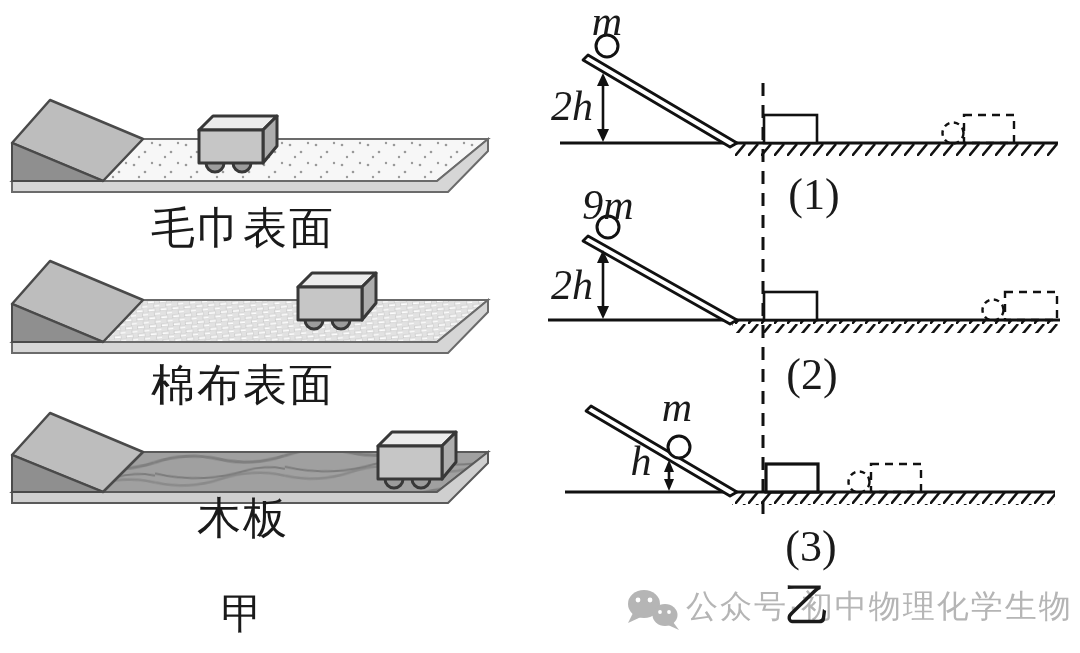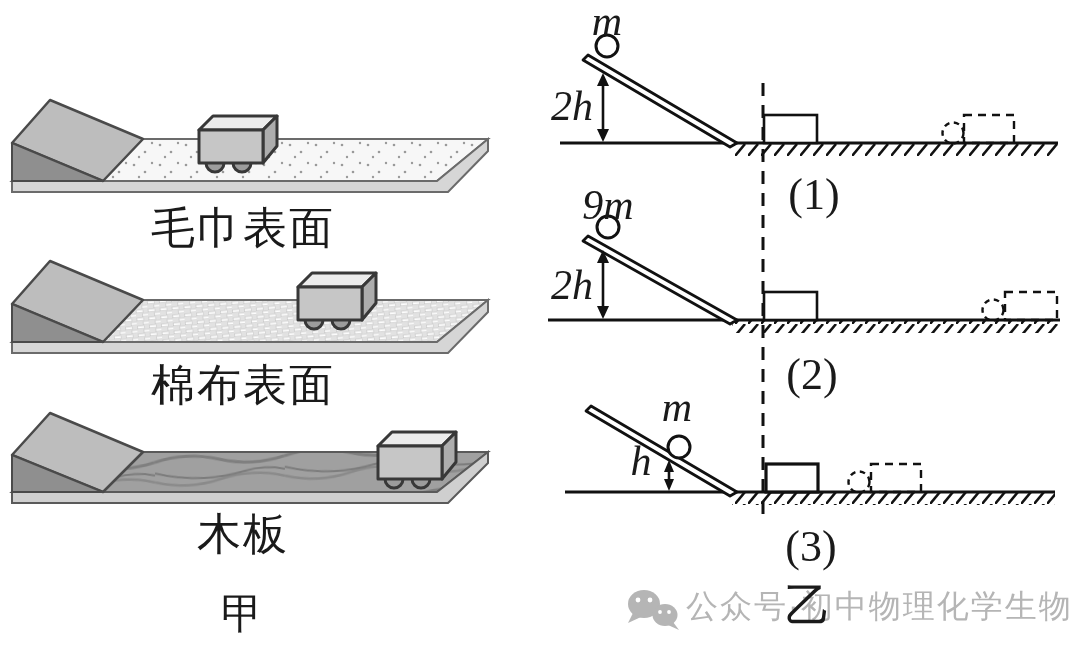--- a/index.html
+++ b/index.html
@@ -139,21 +139,21 @@
       <circle cx="110" cy="600" r="2.4" fill="#ffffff"></circle>
       <ellipse cx="125" cy="615" rx="12.5" ry="11"></ellipse>
       <polygon points="133,622 139,630 128,625"></polygon>
       <circle cx="120" cy="612" r="1.9" fill="#ffffff"></circle>
       <circle cx="129" cy="612" r="1.9" fill="#ffffff"></circle>
     </g>
   </svg>
 
   <div class="lbl cn" style="left:243px;top:229px">毛巾表面</div>
   <div class="lbl cn" style="left:243px;top:386px">棉布表面</div>
-  <div class="lbl cn" style="left:243px;top:535px">木板</div>
+  <div class="lbl cn" style="left:243px;top:519px">木板</div>
   <div class="lbl caption" style="left:242px;top:614px">甲</div>
 
   <div class="lbl math" style="left:607px;top:21px">m</div>
   <div class="lbl math" style="left:572px;top:106px">2h</div>
   <div class="lbl num" style="left:814px;top:195px">(1)</div>
 
   <div class="lbl math" style="left:608px;top:205px">9m</div>
   <div class="lbl math" style="left:572px;top:285px">2h</div>
   <div class="lbl num" style="left:812px;top:375px">(2)</div>
 

